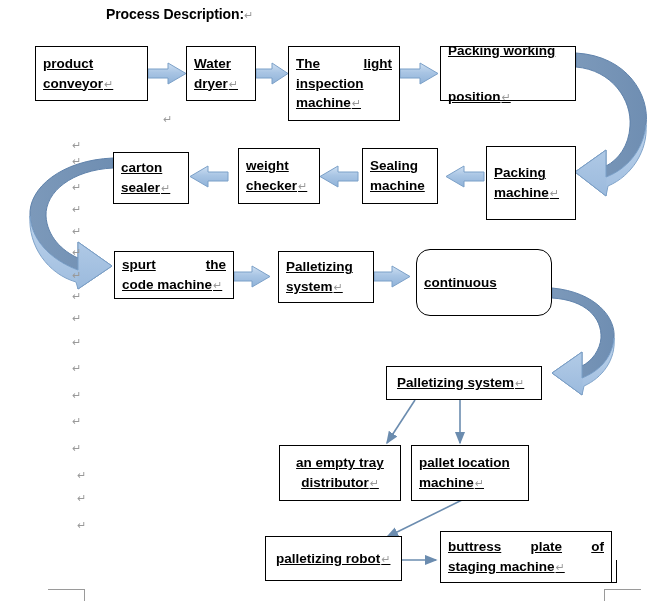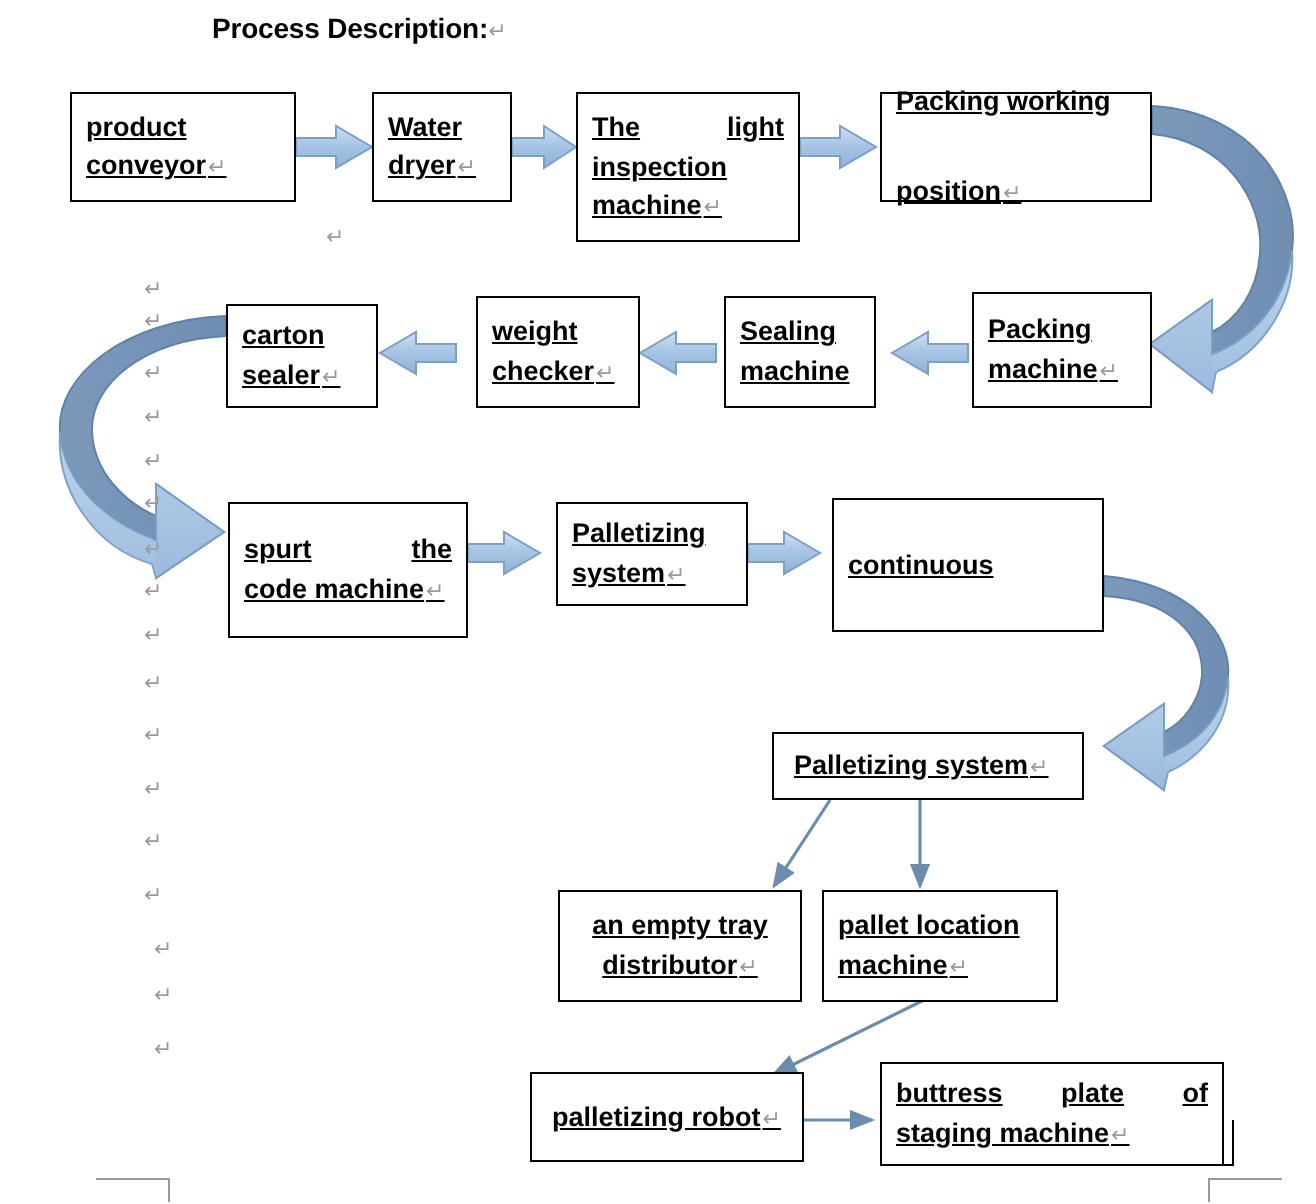--- a/index.html
+++ b/index.html
@@ -208,39 +208,39 @@
   <div class="node" style="left:238px; top:148px; width:82px; height:56px;">
     <span class="line">weight</span>
     <span class="line"><span>checker</span><span class="pmark">↵</span></span>
   </div>
 
   <div class="node" style="left:362px; top:148px; width:76px; height:56px;">
     <span class="line">Sealing</span>
     <span class="line">machine</span>
   </div>
 
-  <div class="node" style="left:486px; top:146px; width:90px; height:58px;">
+  <div class="node" style="left:486px; top:146px; width:90px; height:74px;">
     <span class="line">Packing</span>
     <span class="line"><span>machine</span><span class="pmark">↵</span></span>
   </div>
 
-  <div class="node justify" style="left:114px; top:251px; width:120px; height:68px;">
+  <div class="node justify" style="left:114px; top:251px; width:120px; height:48px;">
     <span class="line j">
       <span>spurt</span>
         <span>the</span>
     </span>
     <span class="line"><span>code machine</span><span class="pmark">↵</span></span>
   </div>
 
   <div class="node" style="left:278px; top:251px; width:96px; height:52px;">
     <span class="line">Palletizing</span>
     <span class="line"><span>system</span><span class="pmark">↵</span></span>
   </div>
 
-  <div class="node" style="left:416px; top:249px; width:136px; height:67px;">
+  <div class="node" style="left:416px; top:249px; width:136px; height:67px;border-radius:14px;">
     <span class="line">continuous</span>
   </div>
 
   <div class="node" style="left:386px; top:366px; width:156px; height:34px; padding-left:10px;">
     <span class="line"><span>Palletizing system</span><span class="pmark">↵</span></span>
   </div>
 
   <div class="node" style="left:279px; top:445px; width:122px; height:56px;align-items:center;">
     <span class="line">an  empty  tray</span>
     <span class="line"><span>distributor</span><span class="pmark">↵</span></span>

